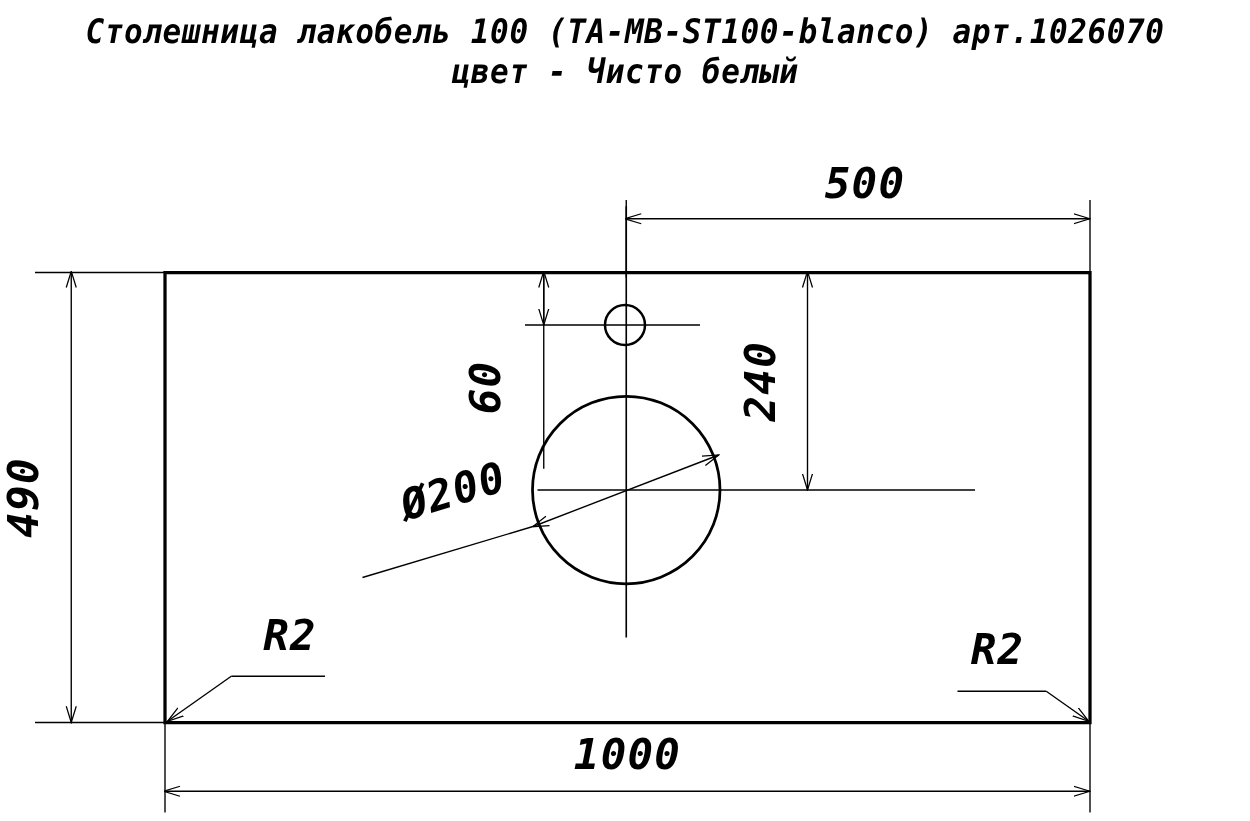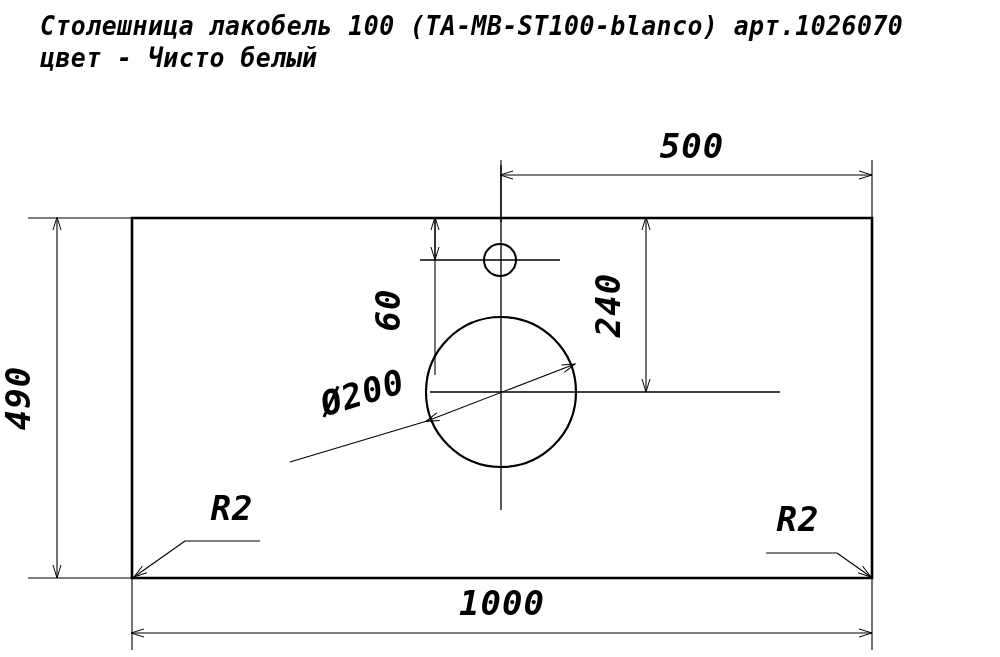--- a/index.html
+++ b/index.html
@@ -17,21 +17,21 @@
     position: relative;
     width: 1000px;
     height: 657px;
     background: #ffffff;
   }
   #title-block {
     position: absolute;
     left: 0;
     top: 10px;
     width: 1000px;
-    text-align: left;
+    text-align: center;
     line-height: 1.18;
     pointer-events: none;
   }
   .title-line {
     display: block;
     font-family: "DejaVu Sans Mono", monospace;
     font-style: italic;
     font-weight: 600;
     font-size: 27px;
     letter-spacing: 0.5px;

